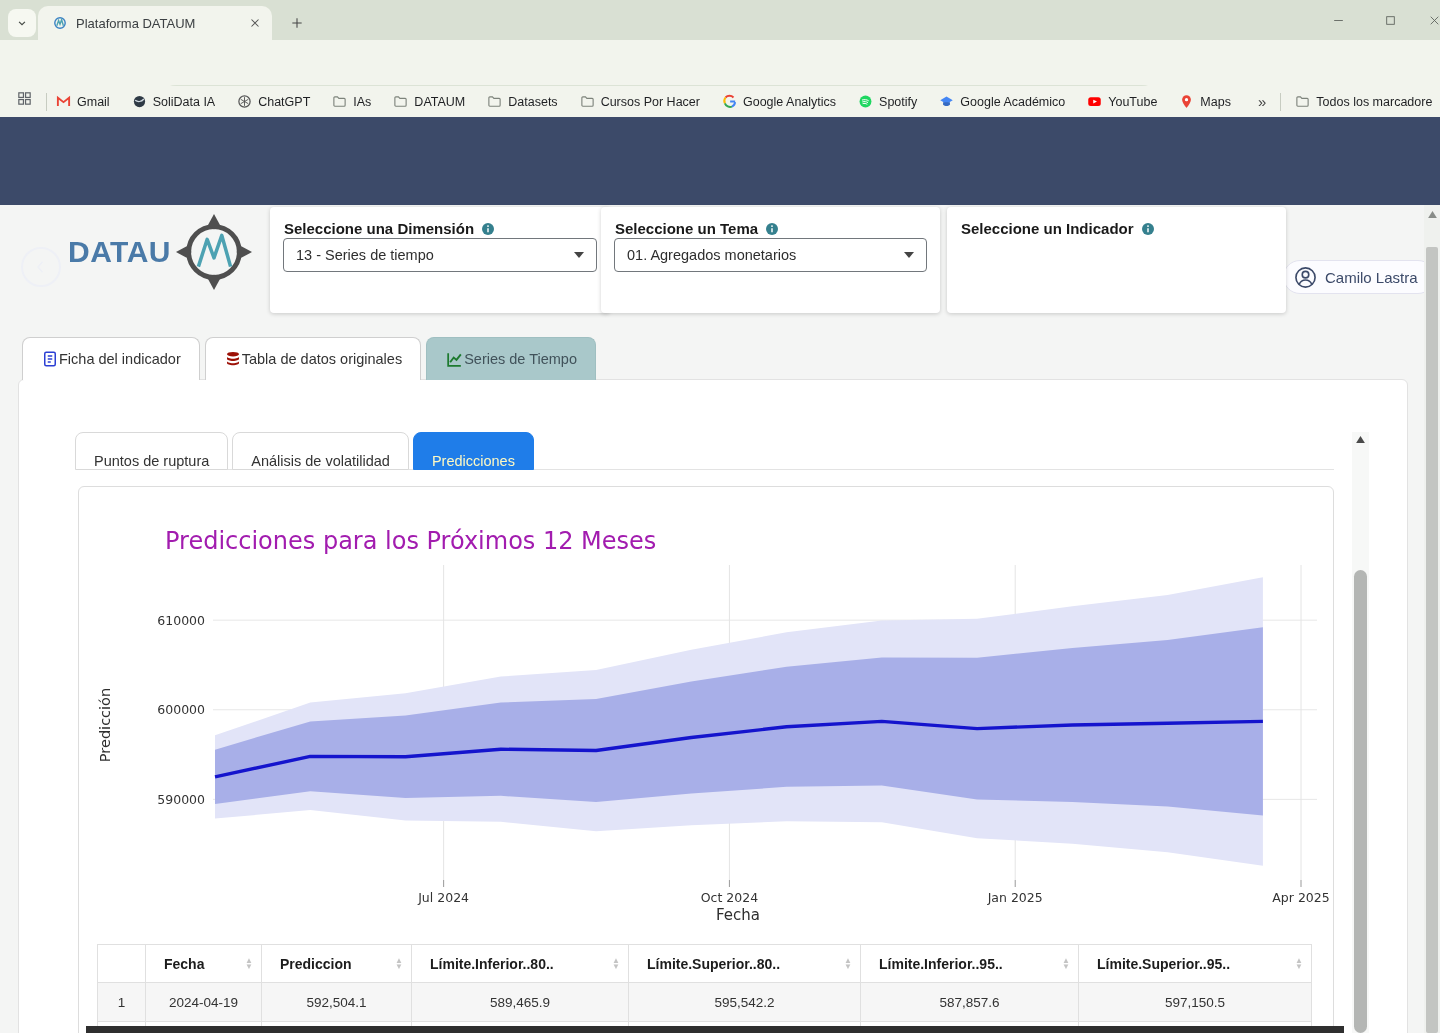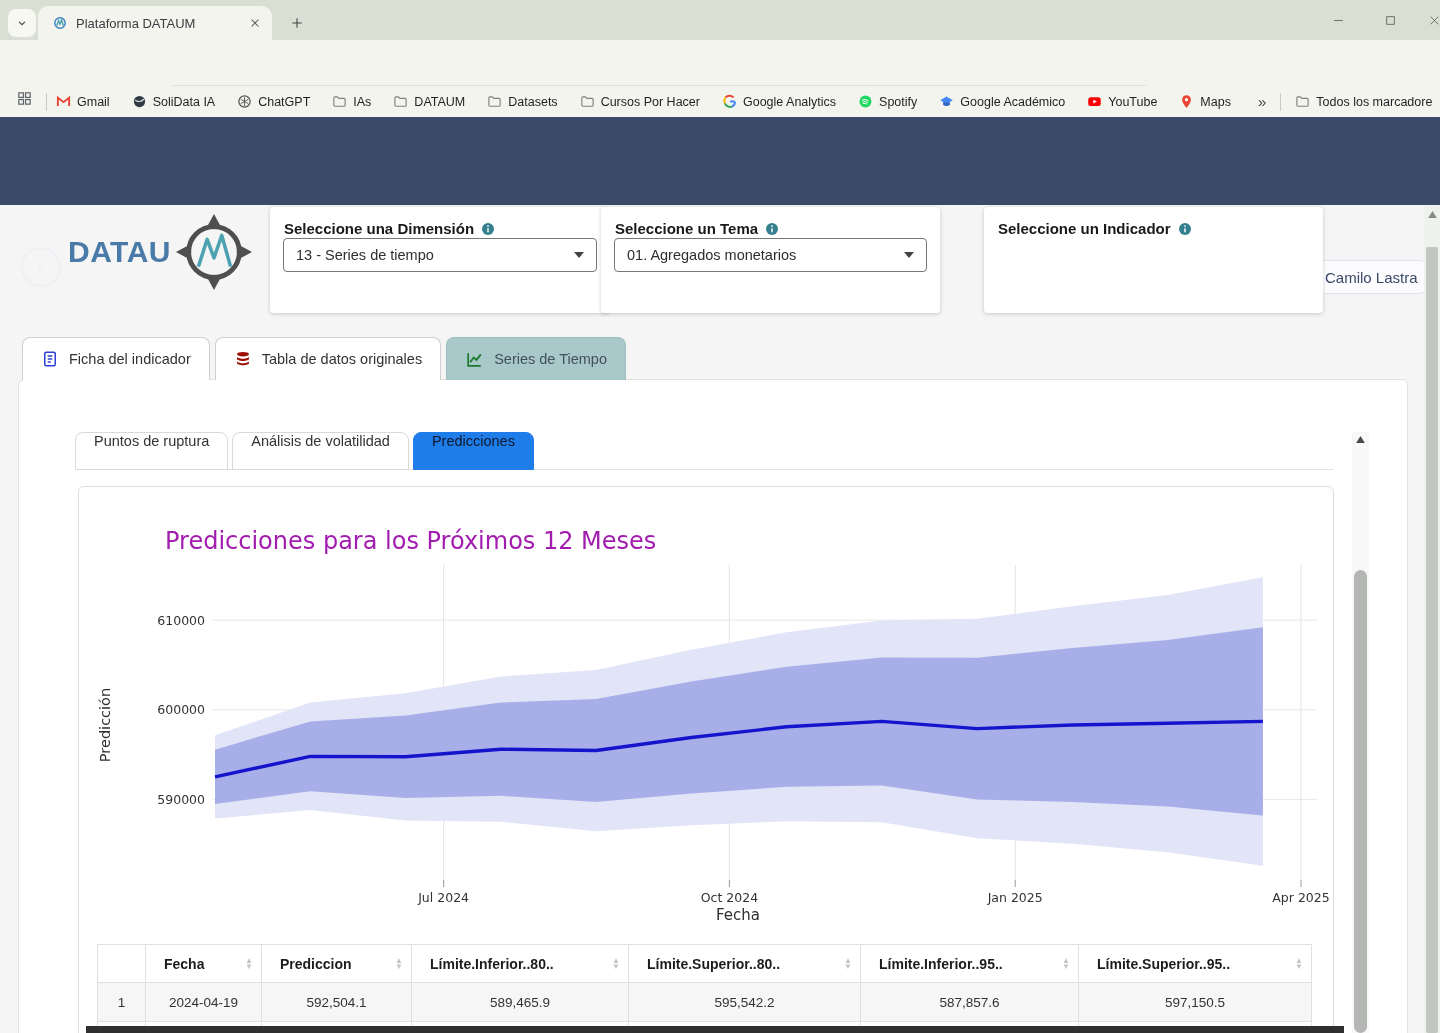--- a/index.html
+++ b/index.html
@@ -50,31 +50,31 @@
   .logo{position:absolute;left:68px;top:214px;height:76px;display:flex;align-items:center;gap:12px;}
   .logo-text{font-size:30px;font-weight:bold;color:#4a7aa8;letter-spacing:0.5px;}
   .fcard{position:absolute;top:207px;height:106px;background:#fff;border-radius:4px;
     box-shadow:0 1px 4px rgba(0,0,0,0.18);box-sizing:border-box;}
   .fcard .lab{display:flex;align-items:center;gap:6px;margin:13px 14px 0 14px;font-weight:bold;font-size:15px;color:#191919;}
   .fselect{margin:1px 13px 0 13px;height:34px;border:1px solid #72777c;border-radius:4px;background:#fff;
     display:flex;align-items:center;padding:0 12px;box-sizing:border-box;font-size:14.5px;color:#2e2e2e;}
   .fsel-caret{margin-left:auto;width:0;height:0;border-left:5px solid transparent;border-right:5px solid transparent;border-top:6px solid #444;}
 
   .main-tabs{position:absolute;left:22px;top:337px;display:flex;gap:5px;height:43px;z-index:3;}
-  .mtab{display:flex;align-items:center;gap:10px;padding:0 18px;background:#fff;border:1px solid #cfcfcf;border-bottom:none;
+  .mtab{display:flex;align-items:center;padding:0 18px;background:#fff;border:1px solid #cfcfcf;border-bottom:none;
     border-radius:8px 8px 0 0;font-size:14.5px;color:#333;height:43px;box-sizing:border-box;}
   .mtab.active{background:#a9c8ca;border-color:#9fbfc1;color:#41525a;}
 
   .outer-panel{position:absolute;left:18px;top:379px;width:1390px;height:660px;background:#fff;
     border:1px solid #e2e2e2;border-radius:6px;box-sizing:border-box;z-index:1;}
 
   .sub-tabs{position:absolute;left:75px;top:432px;display:flex;gap:4px;height:38px;z-index:3;}
-  .stab{display:flex;align-items:flex-start;padding:0 18px;background:#fff;border:1px solid #d9d9d9;
+  .stab{display:flex;align-items:flex-end;padding:0 18px;background:#fff;border:1px solid #d9d9d9;
     border-radius:8px 8px 0 0;font-size:14.5px;color:#333;height:38px;box-sizing:border-box;}
-  .stab.active{background:#1f7de9;border-color:#1f7de9;color:#0f172a;}
+  .stab.active{background:#1f7de9;border-color:#1f7de9;color:#fef9c3;}
   .stab-underline{position:absolute;left:76px;top:469px;width:1258px;height:1px;background:#e3e3e3;z-index:2;}
 
   .sub-card{position:absolute;left:78px;top:486px;width:1256px;height:600px;background:#fff;
     border:1px solid #ddd;border-radius:6px;box-sizing:border-box;z-index:2;}
   .chart-title{position:absolute;left:165px;top:527px;font-size:24px;color:#a21caf;z-index:3;
     font-family:"DejaVu Sans",sans-serif;}
   #chart-svg{position:absolute;left:85px;top:560px;z-index:3;font-family:"DejaVu Sans",sans-serif;}
 
   
   .pred-table{position:absolute;left:97px;top:944px;border-collapse:collapse;table-layout:fixed;z-index:3;background:#fff;}
@@ -402,21 +402,21 @@
         <circle cx="12" cy="12" r="9" fill="#35808e"></circle>
         <path d="M12 11v6" stroke="#fff" stroke-width="2.2"></path>
         <circle cx="12" cy="7.6" r="1.4" fill="#fff"></circle>
       </svg>
   </div>
   <div class="fselect">
     <span>01. Agregados monetarios</span>
     <span class="fsel-caret"></span>
   </div>
 </div>
-<div class="fcard" style="left:984px;width:339px;">
+<div class="fcard" style="left:947px;width:339px;">
   <div class="lab">
     <span>Seleccione un Indicador</span>
     <svg width="16" height="16" viewBox="0 0 24 24">
         <circle cx="12" cy="12" r="9" fill="#35808e"></circle>
         <path d="M12 11v6" stroke="#fff" stroke-width="2.2"></path>
         <circle cx="12" cy="7.6" r="1.4" fill="#fff"></circle>
       </svg>
   </div>
 </div>
 

